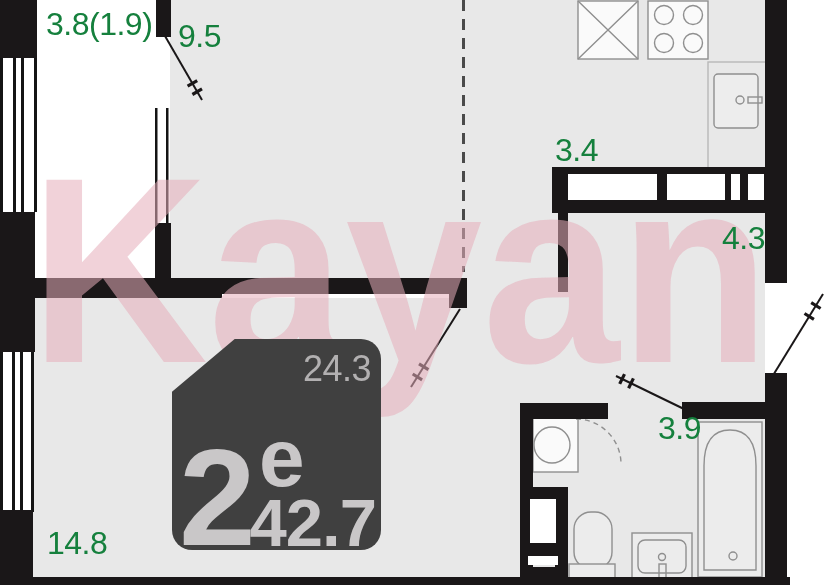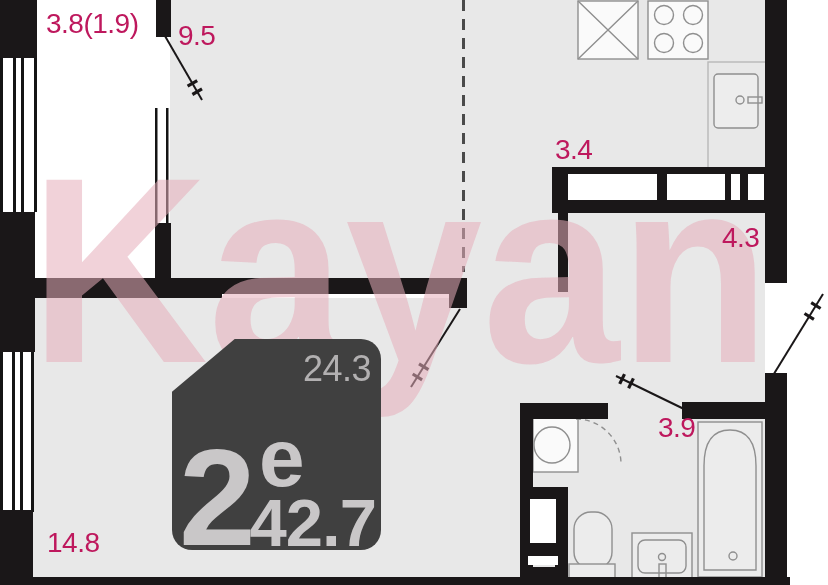--- a/index.html
+++ b/index.html
@@ -1,21 +1,21 @@
 <!DOCTYPE html>
 <html><head>
 <meta charset="utf-8">
 <style>
   html,body{margin:0;padding:0;background:#ffffff;}
   #plan{position:relative;width:828px;height:585px;background:#ffffff;overflow:hidden;
         font-family:"Liberation Sans",sans-serif;}
   #plan svg{position:absolute;left:0;top:0;}
   .watermark-text{font-family:"Liberation Sans",sans-serif;font-size:265px;font-weight:700;
         fill:rgba(229,173,185,0.55);}
-  .room-label{position:absolute;font-size:28px;line-height:28px;color:#be185d;
+  .room-label{position:absolute;font-size:32px;line-height:28px;color:#15803d;
         letter-spacing:-0.5px;white-space:nowrap;z-index:5;}
   .badge{position:absolute;left:172px;top:339px;width:209px;height:211px;
         background:#404040;border-radius:20px;z-index:6;
         clip-path:polygon(0 25%,30% 0,94% 0,100% 4%,100% 96%,94% 100%,6% 100%,0 96%);}
   .badge-areas{position:absolute;top:10px;right:10px;text-align:right;
         font-size:36px;line-height:39px;color:#b2b0b1;letter-spacing:-0.5px;}
   .badge-room-count{position:absolute;left:7px;top:89px;font-size:138px;line-height:138px;
         font-weight:700;color:#c9c7c8;}
   .badge-class-letter{position:absolute;left:87px;top:78px;font-size:82px;line-height:82px;
         font-weight:700;color:#c9c7c8;}

